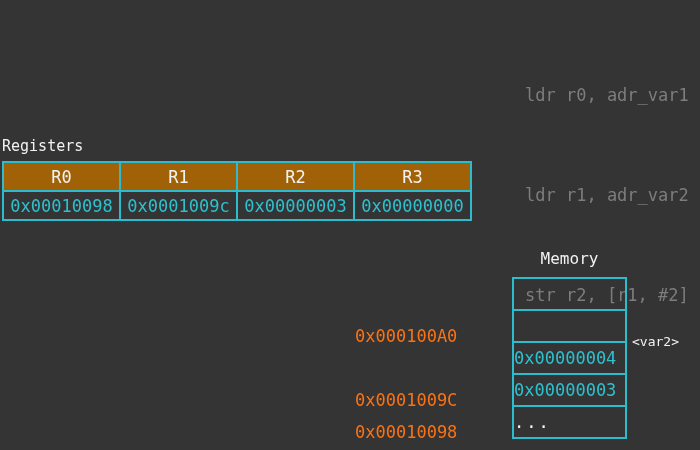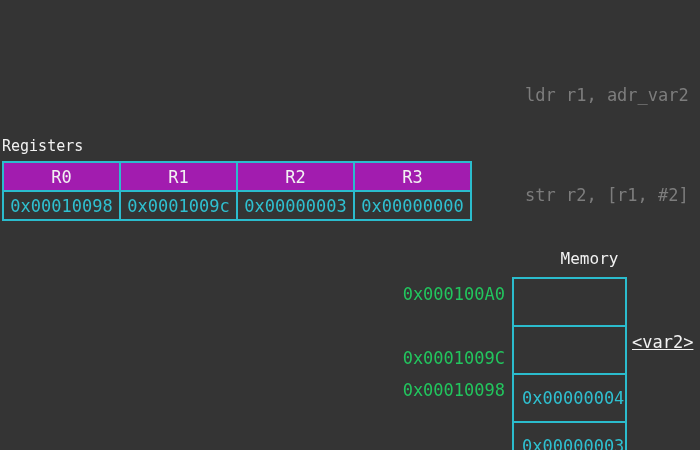--- a/index.html
+++ b/index.html
@@ -32,40 +32,40 @@
 
   
   .section-title {
     position: absolute;
     color: #f2f2f2;
     font-size: 15px;
     line-height: 20px;
   }
   .registers-title { left: 2px; top: 136px; }
   .memory-title {
-    left: 532px;
+    left: 512px;
     top: 249px;
     width: 115px;
     text-align: center;
     font-size: 16px;
   }
 
   
   table {
     border-collapse: collapse;
     position: absolute;
     table-layout: fixed;
   }
   .registers-table {
     left: 2px;
     top: 161px;
     width: 470px;
   }
   .registers-table th {
-    background: #a21caf;
+    background: #a16207;
     color: #f2f2f2;
     font-weight: normal;
     font-size: 17px;
     height: 27px;
     border: 2px solid #2bbccd;
     text-align: center;
     padding: 0;
   }
   .registers-table td {
     color: #2fc0d0;
@@ -81,55 +81,55 @@
     left: 512px;
     top: 277px;
     width: 115px;
   }
   .memory-table td {
     height: 30px;
     border: 2px solid #2bbccd;
     text-align: left;
     font-size: 17px;
     color: #2fc0d0;
-    padding: 8px;
+    padding: 0;
   }
   .memory-table td.dots {
     color: #f2f2f2;
     letter-spacing: 2px;
   }
 
   
   .mem-addr {
     position: absolute;
     left: 355px;
     width: 150px;
-    text-align: right;
-    color: #22c55e;
+    color: #f97316;
     font-size: 17px;
     line-height: 22px;
+    margin-top: 42px;
   }
 
   
   .var-label {
     position: absolute;
     left: 632px;
     color: #f2f2f2;
-    font-size: 17px;
+    font-size: 13px;
     line-height: 22px;
     white-space: pre;
-    text-decoration: underline;
   }
 </style>
 </head>
 <body>
 
 <div class="stage">
 
   <div class="code-block">
+    <div class="code-line">ldr r0, adr_var1</div>
     <div class="code-line">ldr r1, adr_var2</div>
     <div class="code-line">str r2, [r1, #2]</div>
     
     
   </div>
 
   <div class="section-title registers-title">Registers</div>
 
   <table class="registers-table">
     <thead>

